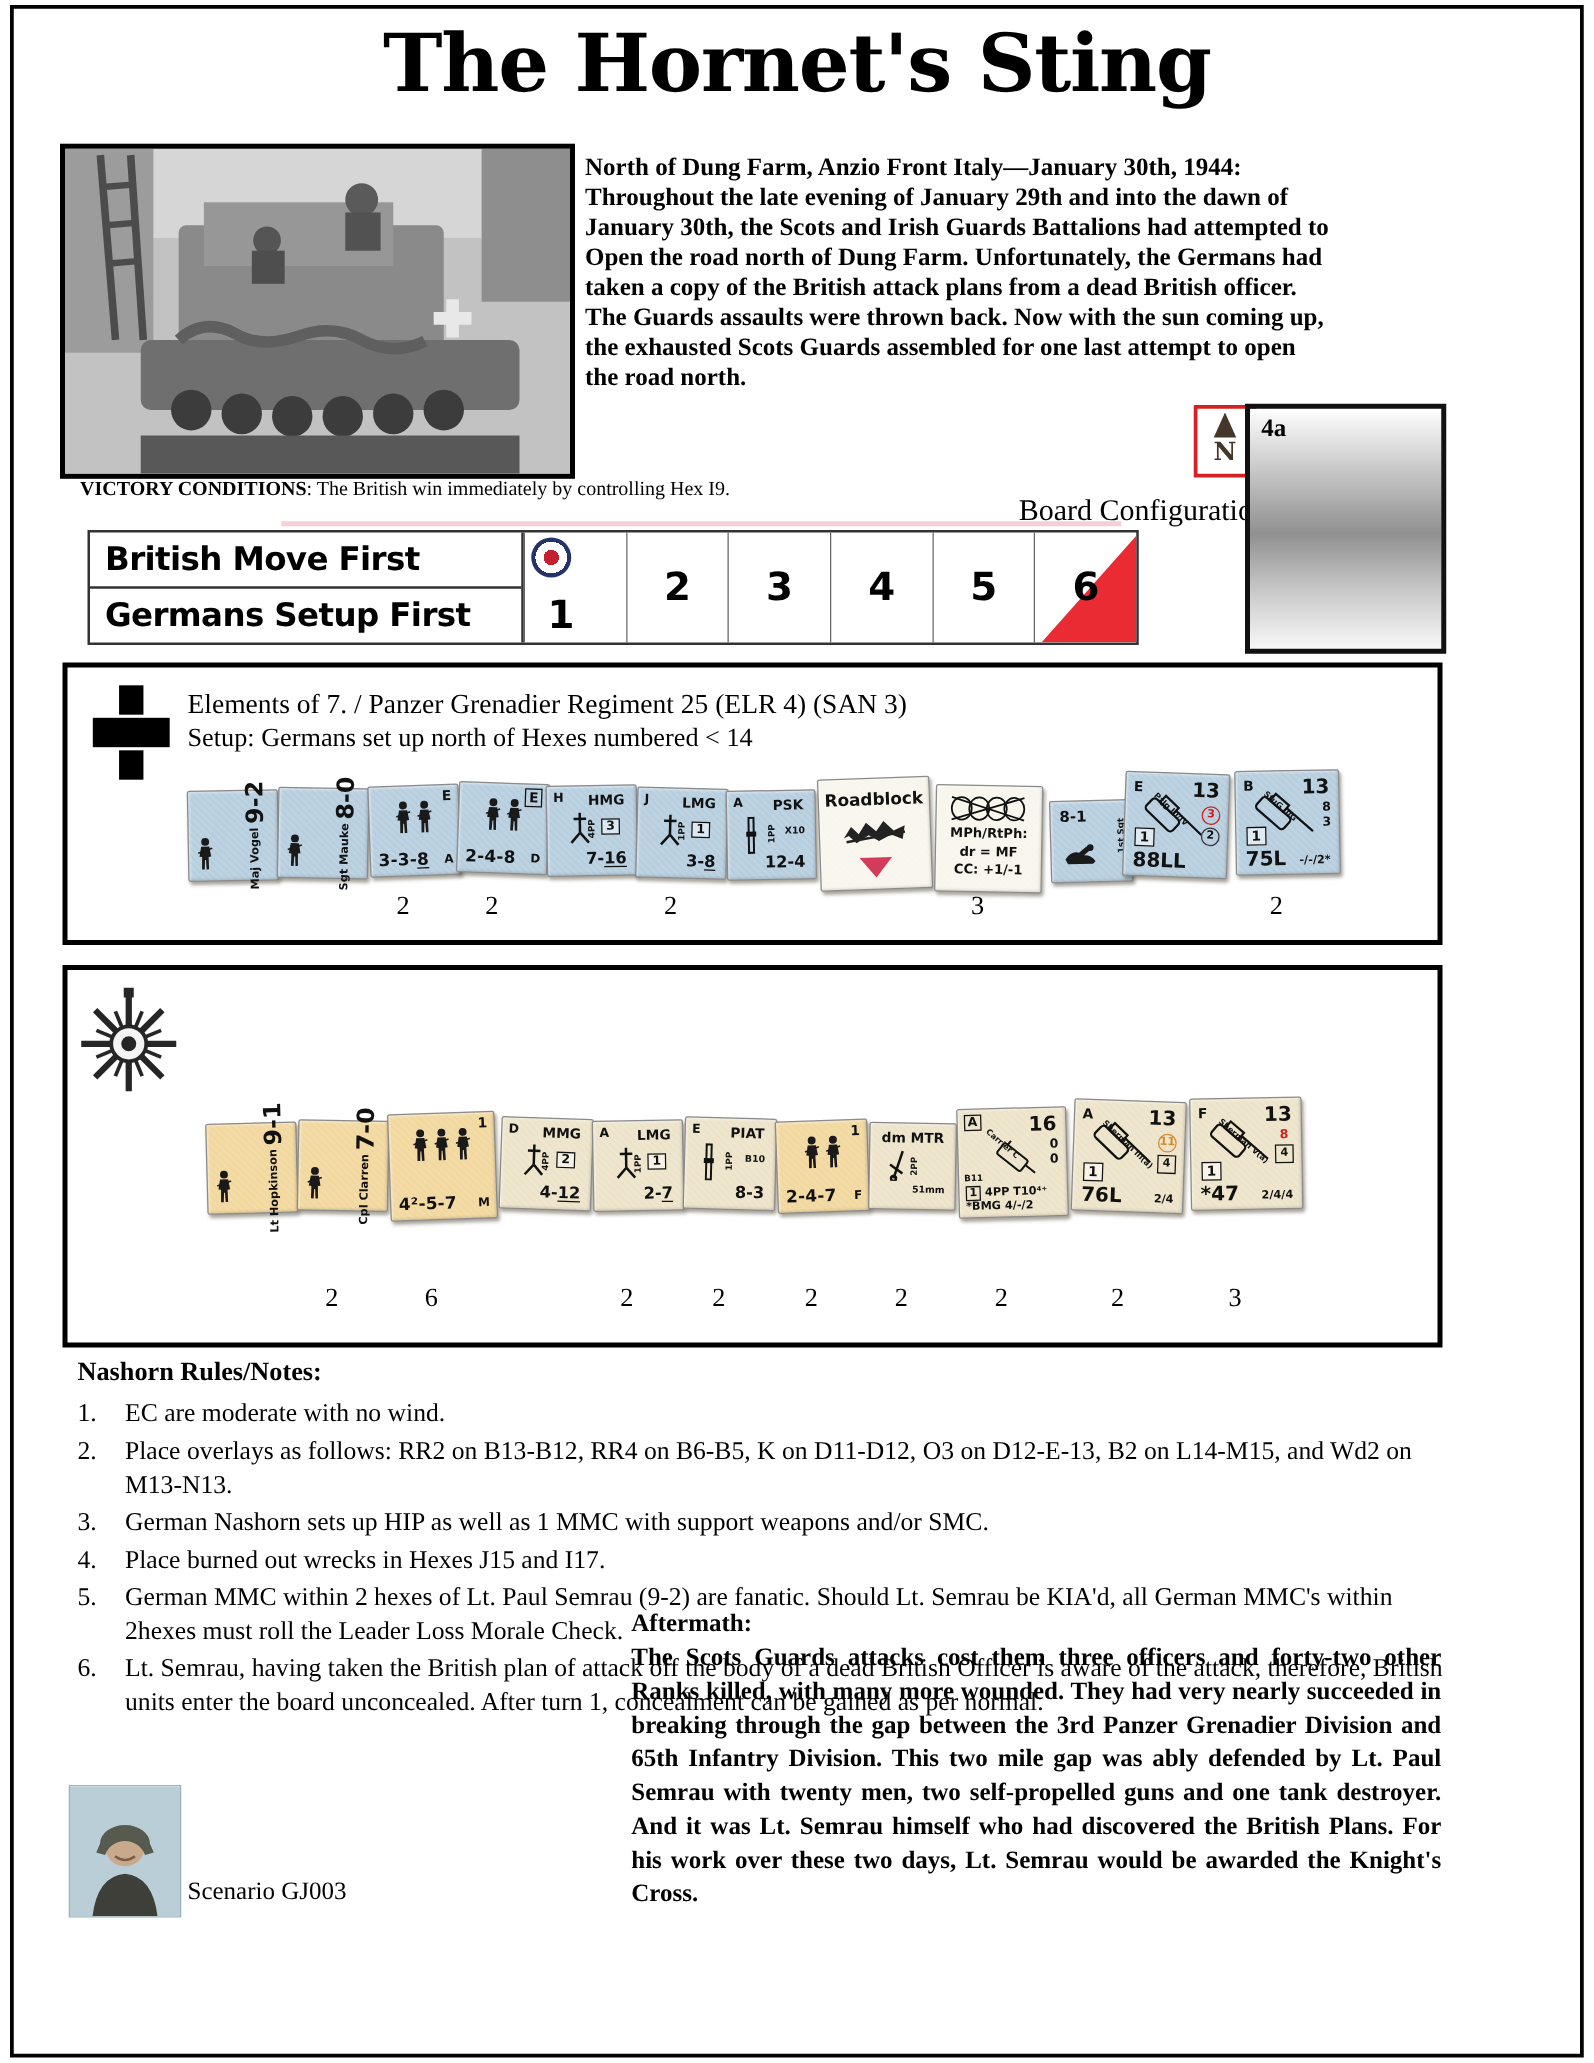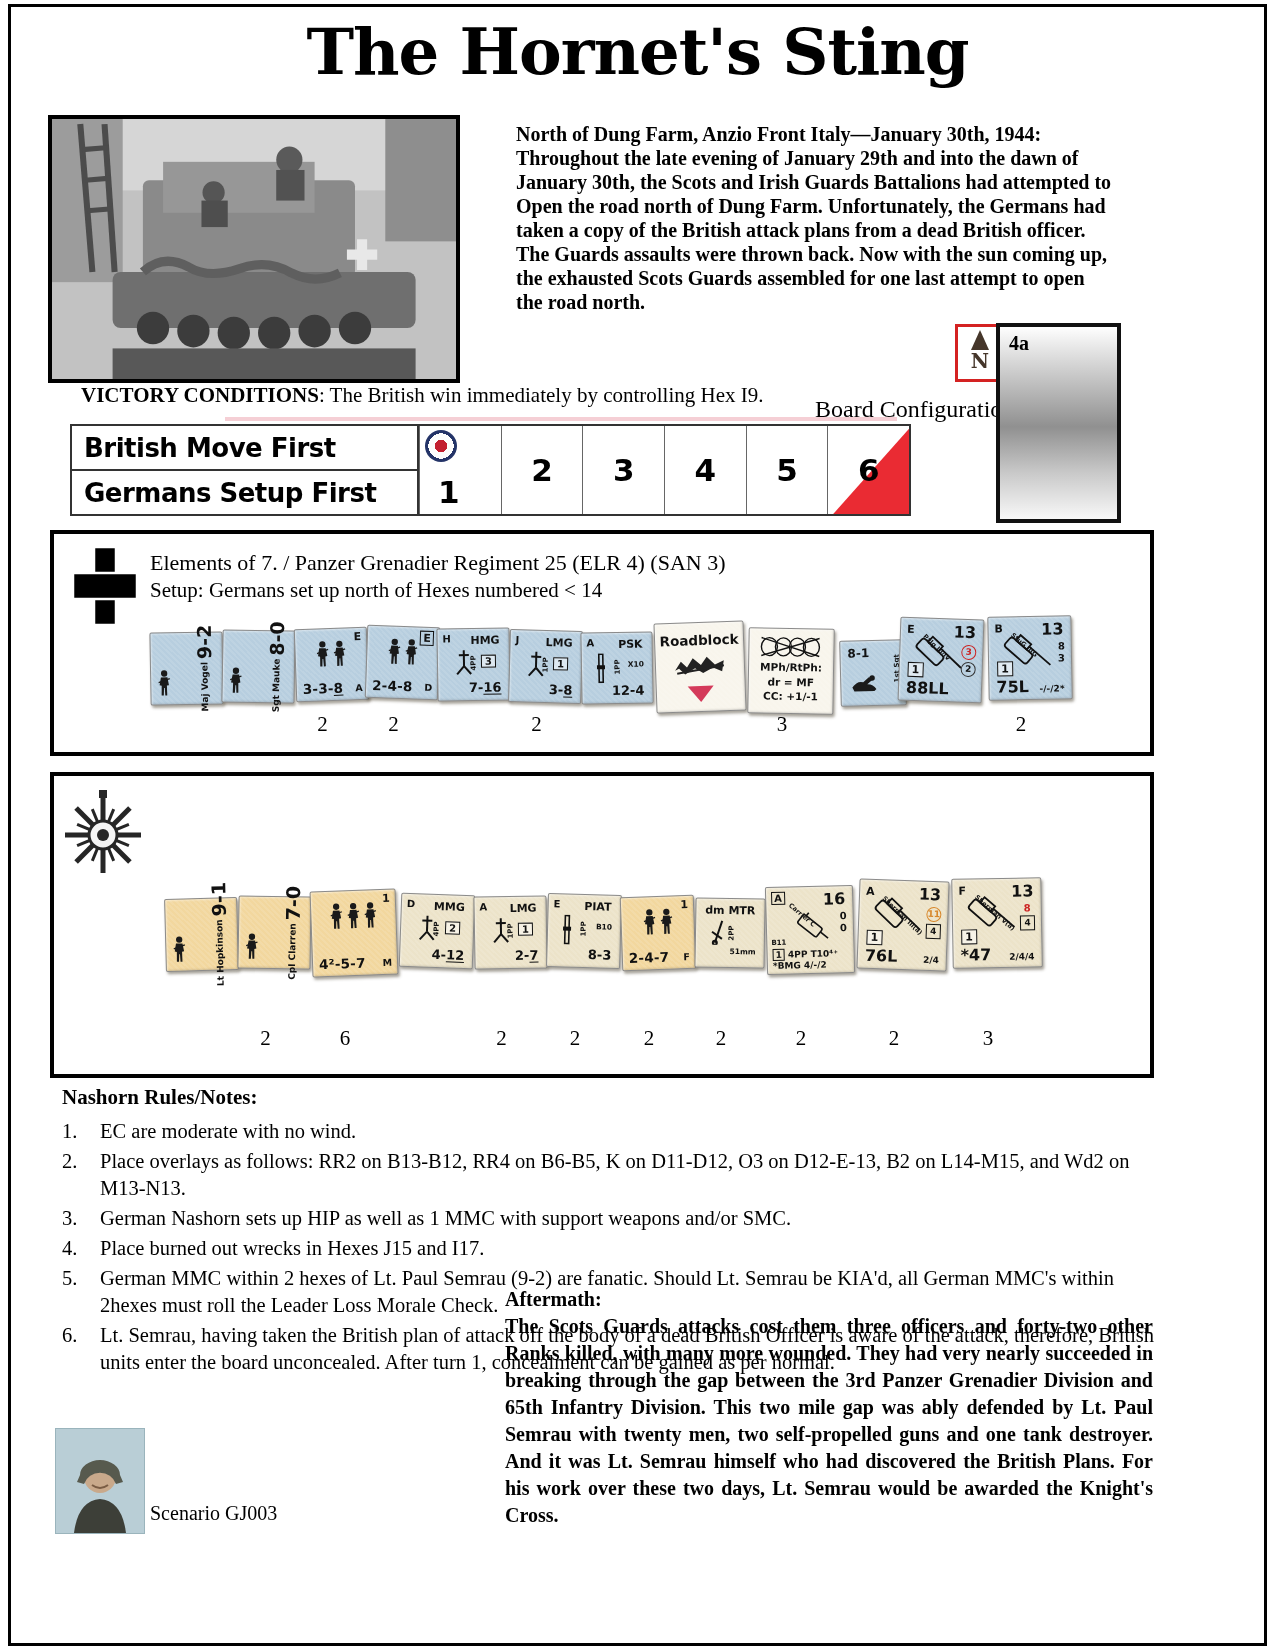--- a/index.html
+++ b/index.html
@@ -6,33 +6,33 @@
   #page{position:relative;width:1275px;height:1650px;background:#fff;overflow:hidden;
         font-family:"Liberation Serif",serif;color:#000;}
   #frame{position:absolute;left:8px;top:4px;right:8px;bottom:4px;border:3px solid #000;pointer-events:none;}
   .abs{position:absolute;}
   
   #title{left:0;right:0;top:14px;text-align:center;font-family:"DejaVu Serif",serif;
          font-weight:900;font-size:64px;letter-spacing:-1px;}
   
   #photo{left:48px;top:115px;width:404px;height:260px;border:4px solid #000;background:#bdbdbd;}
   
-  #intro{left:468px;top:122px;width:648px;font-weight:bold;font-size:20px;line-height:24px;white-space:pre-line;margin-left:48px;}
-  
-  #victory{left:81px;top:383px;font-size:21px;}
+  #intro{left:468px;top:122px;width:648px;font-weight:bold;font-size:20px;line-height:24px;white-space:pre-line;}
+  
+  #victory{left:64px;top:383px;font-size:16px;}
   #victory b{font-weight:bold;}
   #board-label{left:815px;top:396px;font-size:24px;}
   
   #north{left:955px;top:324px;width:44px;height:52px;border:3px solid #d42222;background:#fff;text-align:center;}
   #north .arr{display:block;width:0;height:0;border-left:9px solid transparent;border-right:9px solid transparent;
               border-bottom:20px solid #45362a;margin:3px auto 0;}
   #north .nl{display:block;font-family:"DejaVu Serif",serif;font-weight:bold;font-size:20px;color:#45362a;line-height:22px;}
   
   #board4a{left:996px;top:323px;width:117px;height:192px;border:4px solid #111;
-           background:linear-gradient(180deg,#fefefe 0%,#cfcfcf 22%,#909090 52%,#c9c9c9 76%,#f8f8f8 100%);}
+           background:linear-gradient(180deg,#fefefe 0%,#cfcfcf 22%,#909090 52%,#c9c9c9 76%,#f8f8f8 100%);padding-left:36px;}
   #board4a span{position:absolute;left:9px;top:5px;font-weight:bold;font-size:20px;}
   
   #smudge{left:225px;top:417px;width:672px;height:4px;background:#f2c3cb;opacity:.8;}
   
   #track{left:70px;top:424px;width:837px;height:88px;border:2px solid #333;display:flex;font-family:"DejaVu Sans",sans-serif;}
   #tlabels{width:345px;border-right:2px solid #333;display:flex;flex-direction:column;}
   #tlabels .row{flex:1;display:flex;align-items:center;padding-left:12px;font-weight:bold;font-size:26px;
                 letter-spacing:-.5px;transform-origin:left center;}
   #tlabels .row:first-child{border-bottom:2px solid #333;}
   #cells{flex:1;display:flex;}

